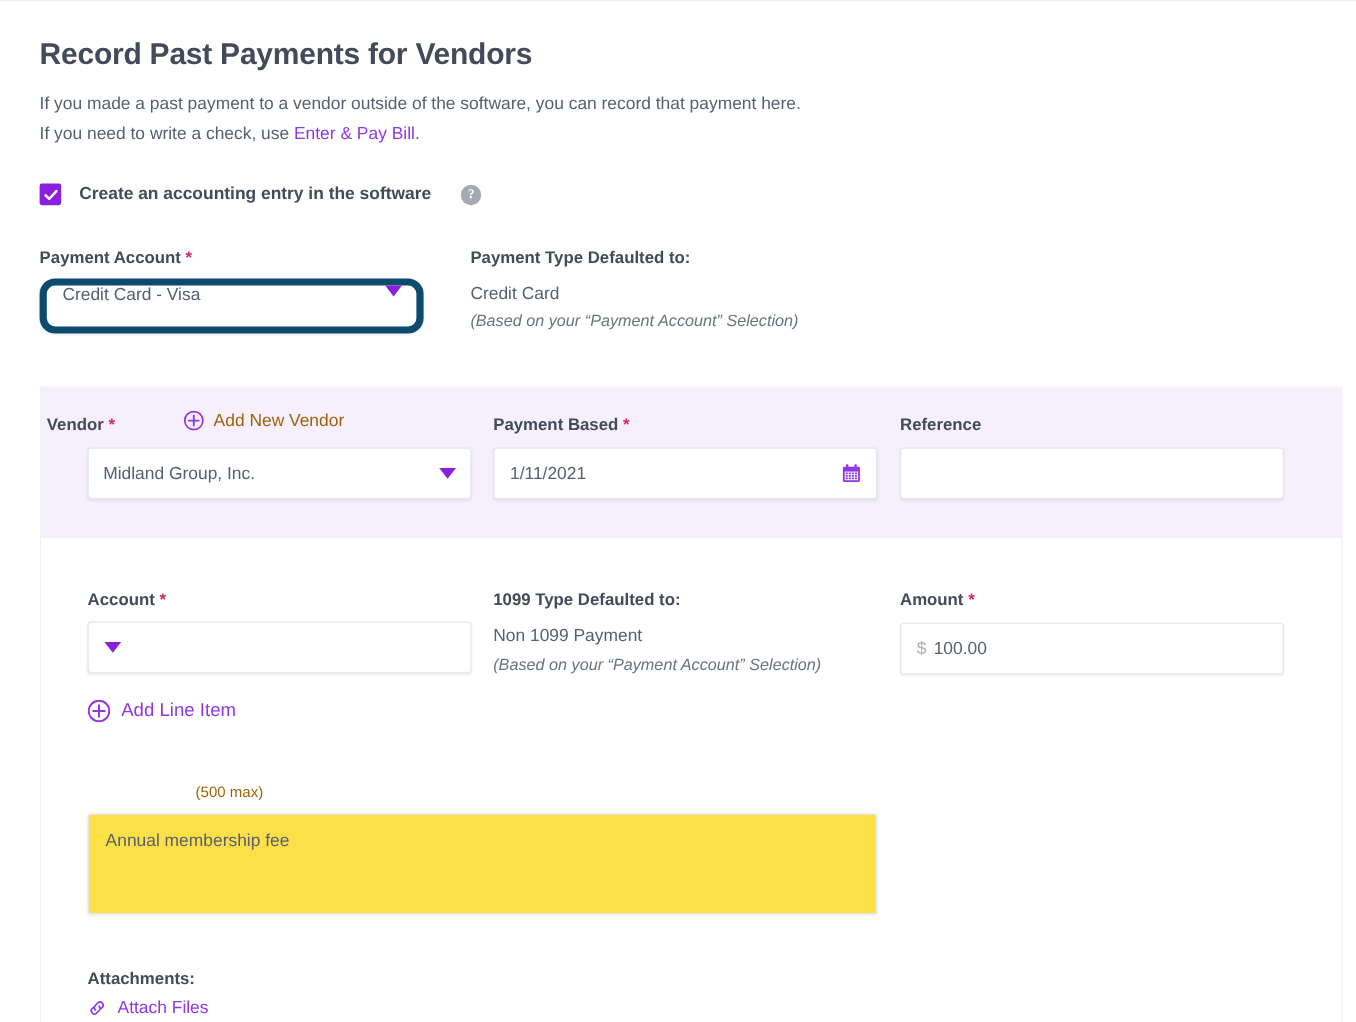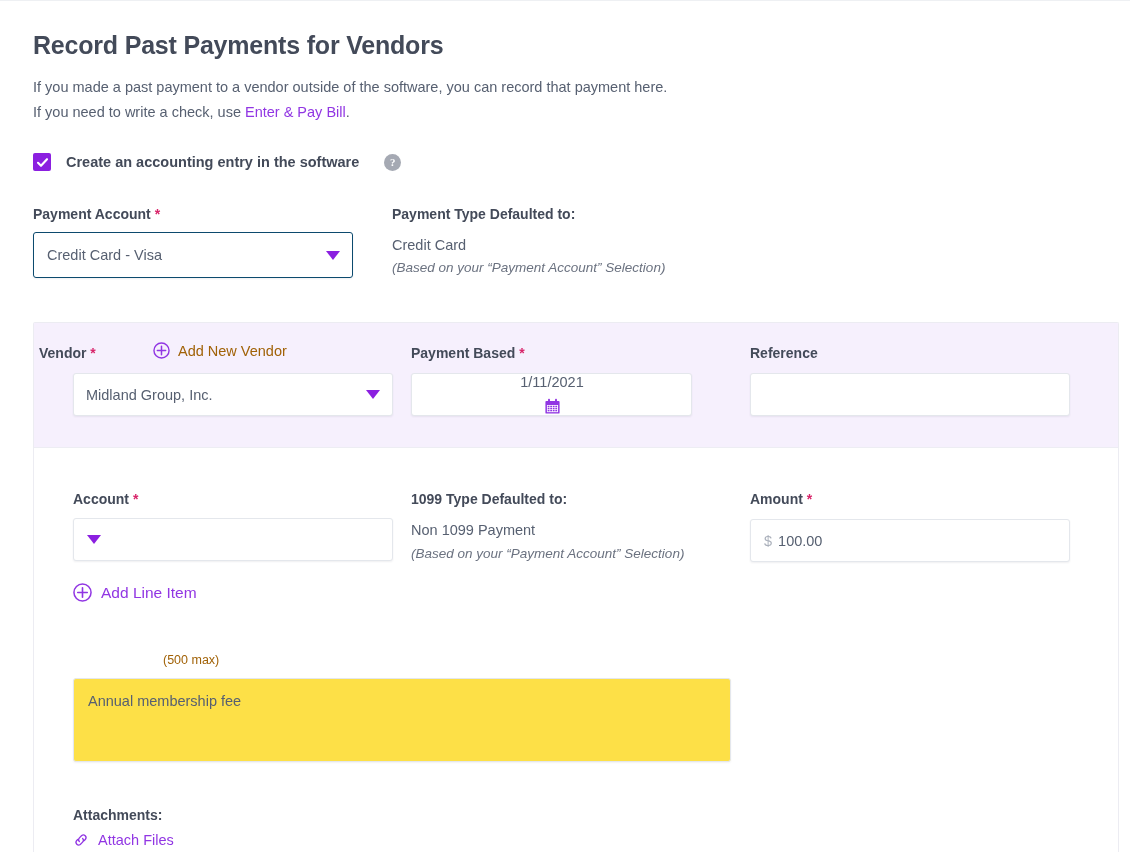--- a/index.html
+++ b/index.html
@@ -70,24 +70,24 @@
   }
   .plain-val {
     font-size: 14.5px; color: #576071;
   }
 
   
   .pa-label { position: absolute; left: 33px; top: 205px; }
   .pa-select {
     position: absolute; left: 33px; top: 231px;
     width: 320px; height: 46px;
-    background: #ffffff; border: 1px solid #0c4a6e;
-    border-radius: 3px;
+    background: #ffffff; border: 6px solid #0c4a6e;
+    border-radius: 13px;
     box-shadow: 0 1px 2px rgba(30,35,60,0.07);
-    display: flex; align-items: center;
+    display: flex; align-items: flex-start;
     padding: 0 12px 0 13px;
   }
   .pa-select .val {
     font-size: 14.5px; color: #576071; flex: 1 1 auto;
   }
   .caret {
     width: 0; height: 0;
     border-left: 7px solid transparent;
     border-right: 7px solid transparent;
     border-top: 9px solid #8b1fe0;
@@ -129,21 +129,21 @@
   
   .r1-vendor-label { position: absolute; left: 39px; top: 344px; }
   .addvendor {
     position: absolute; left: 153px; top: 341px;
     display: flex; align-items: center; gap: 8px;
     color: #a16207; font-size: 14.5px; cursor: pointer;
   }
   .circ-plus { width: 17px; height: 17px; flex: 0 0 auto; }
   .r1-vendor-select { left: 73px; top: 372px; width: 320px; height: 43px; padding-left: 12px; }
   .r1-date-label  { position: absolute; left: 411px; top: 344px; }
-  .r1-date-input  { left: 411px; top: 372px; width: 281px; height: 43px; flex-direction: column; }
+  .r1-date-input  { left: 411px; top: 372px; width: 320px; height: 43px; }
   .cal-icon { width: 17px; height: 17px; flex: 0 0 auto; }
   .r1-ref-label   { position: absolute; left: 750px; top: 344px; }
   .r1-ref-input   { left: 750px; top: 372px; width: 320px; height: 43px; }
 
   
   .r2-acct-label  { position: absolute; left: 73px; top: 490px; }
   .r2-acct-select { left: 73px; top: 517px; width: 320px; height: 43px; }
   .r2-1099-label  { position: absolute; left: 411px; top: 490px; }
   .r2-1099-value  { position: absolute; left: 411px; top: 521px; }
   .r2-1099-note   { position: absolute; left: 411px; top: 545px; }

